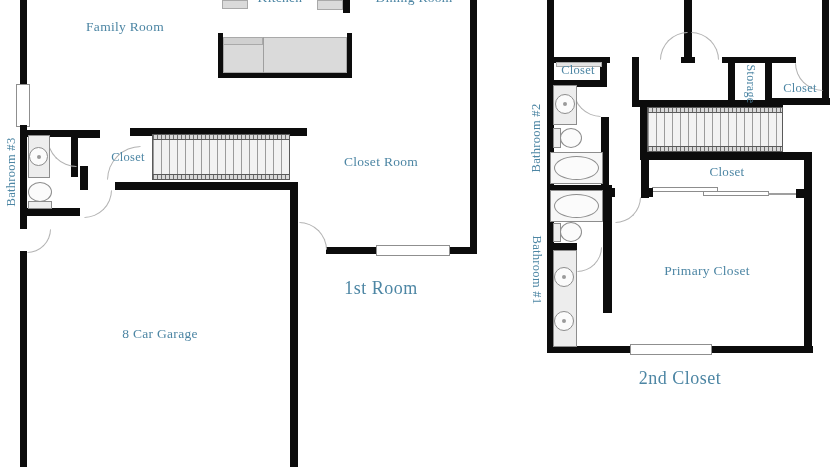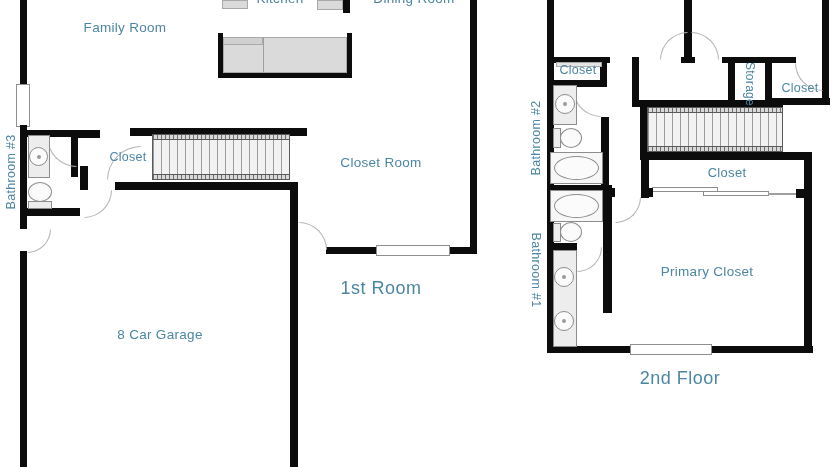--- a/index.html
+++ b/index.html
@@ -1,17 +1,17 @@
 <!DOCTYPE html>
 <html><head>
 <meta charset="utf-8">
 <style>
   html,body{margin:0;padding:0;background:#ffffff;}
   .canvas{position:relative;width:835px;height:467px;background:#ffffff;overflow:hidden;
-          font-family:Liberation Sans, sans-serif;}
+          font-family:Liberation Serif, serif;}
   .layer{position:absolute;inset:0;}
   .wall{position:absolute;background:#0c0c0c;}
   .win{position:absolute;background:#ffffff;border:1px solid #8f8f8f;box-sizing:border-box;}
   .arc{position:absolute;box-sizing:border-box;border:1px solid #b3b3b3;background:transparent;}
   .arc-tl{border-radius:100% 0 0 0;border-color:#b3b3b3 transparent transparent #b3b3b3;}
   .arc-tr{border-radius:0 100% 0 0;border-color:#b3b3b3 #b3b3b3 transparent transparent;}
   .arc-br{border-radius:0 0 100% 0;border-color:transparent #b3b3b3 #b3b3b3 transparent;}
   .arc-bl{border-radius:0 0 0 100%;border-color:transparent transparent #b3b3b3 #b3b3b3;}
   .fxr{position:absolute;background:#ededed;border:1px solid #8d8d8d;box-sizing:border-box;}
   .fxe{position:absolute;background:#fbfbfb;border:1px solid #8d8d8d;border-radius:50%;box-sizing:border-box;}
@@ -168,16 +168,16 @@
     <div class="fxe" style="left:554px;top:311px;width:20px;height:20px;"></div>
     <div class="dot" style="left:562px;top:319px;width:4px;height:4px;"></div>
 
     <span class="lbl sm" style="left:578px;top:70px;">Closet</span>
     <span class="lbl vcw" style="left:750px;top:84px;font-size:12px;">Storage</span>
     <span class="lbl sm" style="left:800px;top:88px;">Closet</span>
     <span class="lbl" style="left:727px;top:172px;">Closet</span>
     <span class="lbl vccw" style="left:536px;top:138px;font-size:12.5px;">Bathroom #2</span>
     <span class="lbl vcw" style="left:536px;top:270px;font-size:12.5px;">Bathroom #1</span>
     <span class="lbl" style="left:707px;top:271px;font-size:13.5px;">Primary Closet</span>
-    <span class="ttl" style="left:680px;top:378px;">2nd Floor</span>
+    <span class="ttl" style="left:680px;top:378px;">2nd Closet</span>
   </div>
 
 </div>
 
 </body></html>

